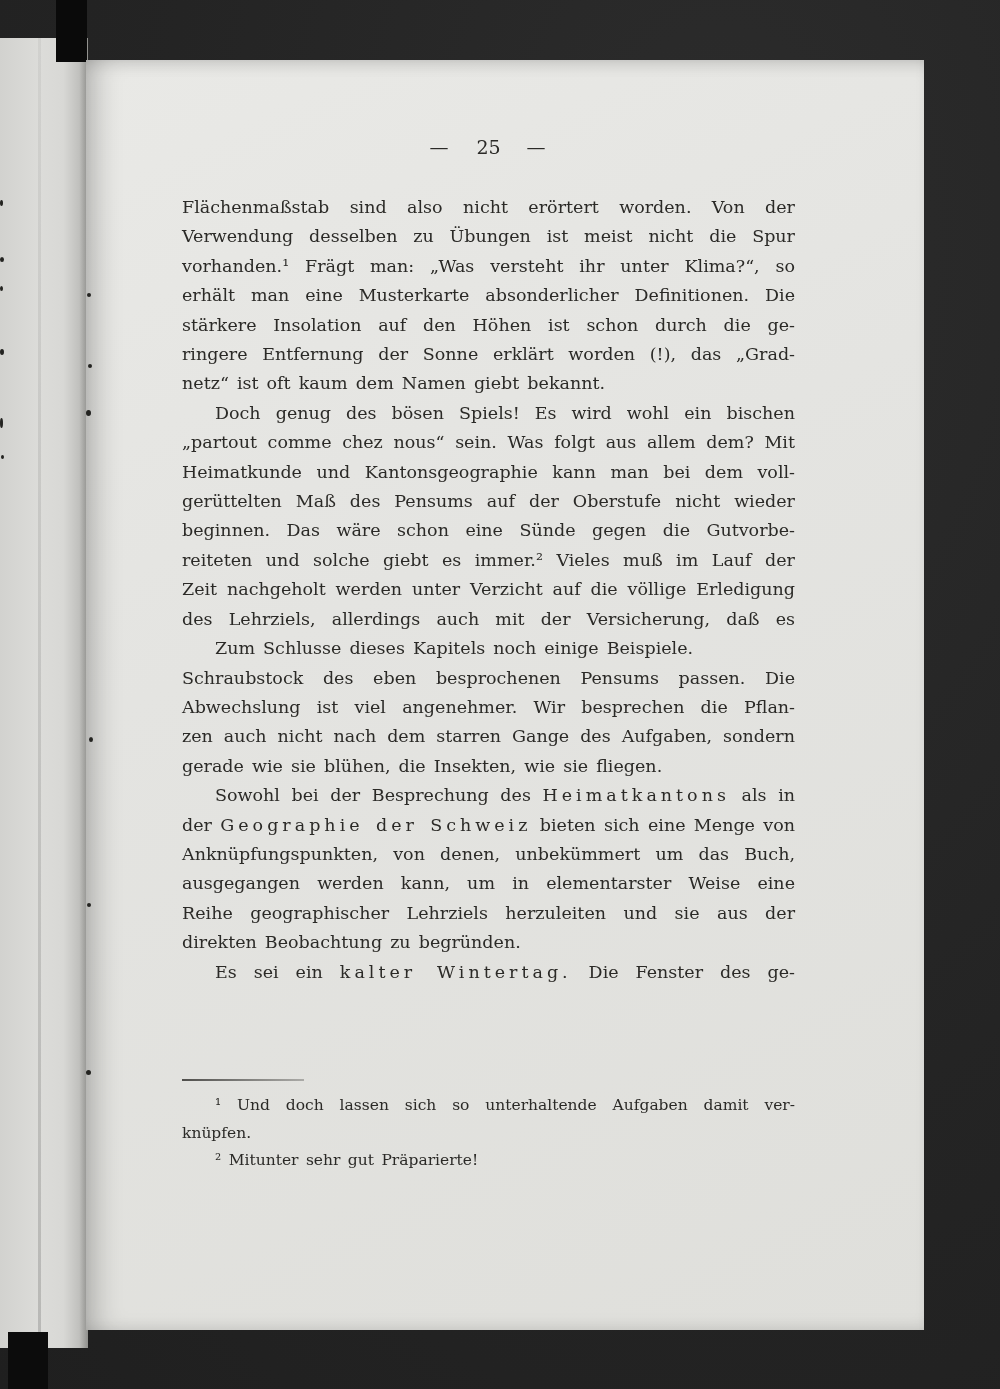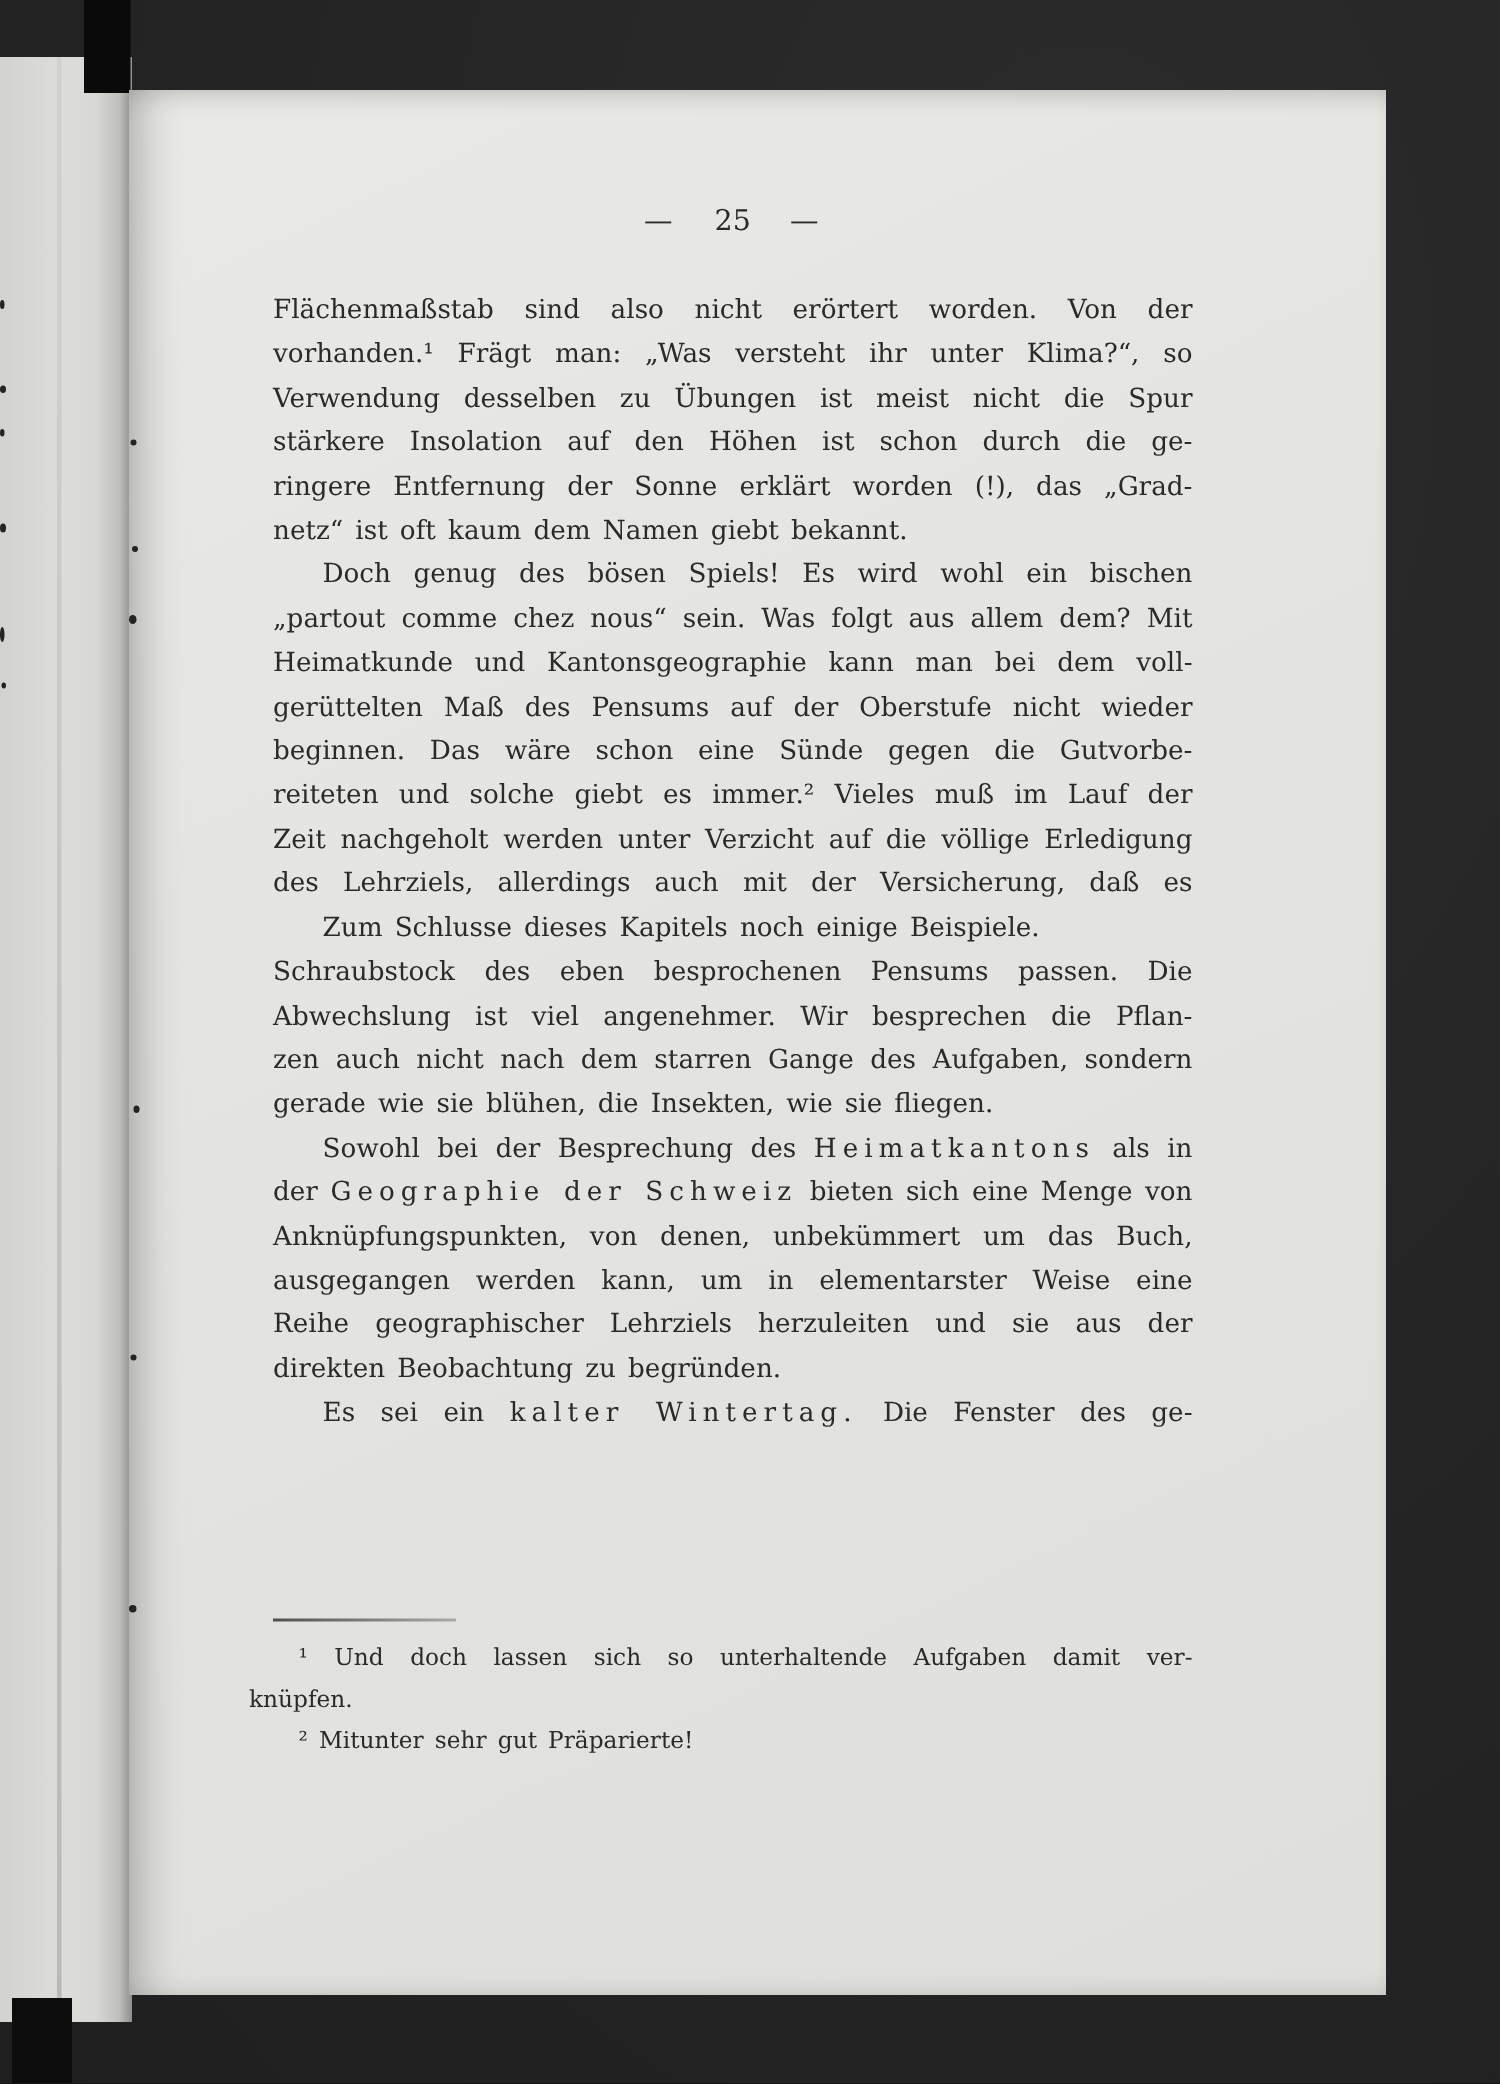--- a/index.html
+++ b/index.html
@@ -36,21 +36,21 @@
   }
   .line{text-align:left;word-spacing:2.5px;}
   .line.j{text-align:justify;text-align-last:justify;}
   .line.i{text-indent:33px;}
   .sp{letter-spacing:4px;}
   .footnote-rule{
     position:absolute;top:1019px;left:96px;width:122px;height:1.5px;
     background:linear-gradient(to right, rgba(43,42,39,0.8), rgba(43,42,39,0.3));
   }
   .footnotes{
-    position:absolute;top:1032px;left:80px;right:129px;
+    position:absolute;top:1032px;left:96px;right:129px;
     font-size:15.5px;line-height:27.5px;color:var(--ink,#2b2a27);
   }
   .wedge{position:absolute;left:8px;top:1332px;width:40px;height:57px;background:#0c0c0c;}
   .speck{position:absolute;background:#232320;border-radius:50%;}
 </style>
 </head>
 <body>
 
 <div class="stage">
 
@@ -62,22 +62,23 @@
 
   <div class="page">
     <div class="page-header">
       <span class="dash">—</span>
       <span>25</span>
       <span class="dash">—</span>
     </div>
 
     <div class="body-text">
         <div class="line j"><span>Flächenmaßstab sind also nicht erörtert worden. Von der</span></div>
+        <div class="line j"><span>Verwendung desselben zu Übungen ist meist nicht die Spur</span></div>
         <div class="line j"><span>vorhanden.¹ Frägt man: „Was versteht ihr unter Klima?“, so</span></div>
-        <div class="line j"><span>Verwendung desselben zu Übungen ist meist nicht die Spur</span></div>
+        <div class="line j"><span>erhält man eine Musterkarte absonderlicher Definitionen. Die</span></div>
         <div class="line j"><span>stärkere Insolation auf den Höhen ist schon durch die ge-</span></div>
         <div class="line j"><span>ringere Entfernung der Sonne erklärt worden (!), das „Grad-</span></div>
         <div class="line"><span>netz“ ist oft kaum dem Namen giebt bekannt.</span></div>
         <div class="line j i"><span>Doch genug des bösen Spiels! Es wird wohl ein bischen</span></div>
         <div class="line j"><span>„partout comme chez nous“ sein. Was folgt aus allem dem? Mit</span></div>
         <div class="line j"><span>Heimatkunde und Kantonsgeographie kann man bei dem voll-</span></div>
         <div class="line j"><span>gerüttelten Maß des Pensums auf der Oberstufe nicht wieder</span></div>
         <div class="line j"><span>beginnen. Das wäre schon eine Sünde gegen die Gutvorbe-</span></div>
         <div class="line j"><span>reiteten und solche giebt es immer.² Vieles muß im Lauf der</span></div>
         <div class="line j"><span>Zeit nachgeholt werden unter Verzicht auf die völlige Erledigung</span></div>

